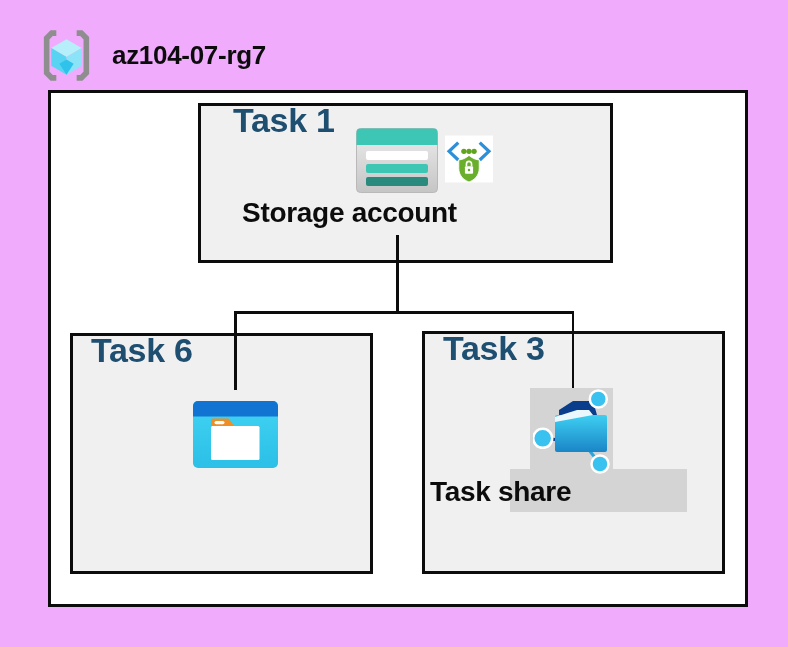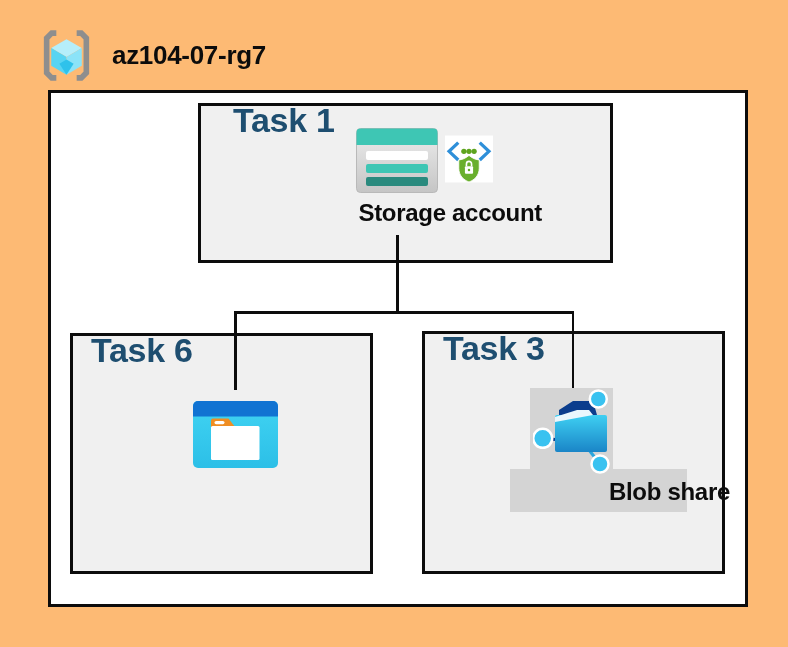--- a/index.html
+++ b/index.html
@@ -1,17 +1,17 @@
 <!DOCTYPE html>
 <html><head>
 <meta charset="utf-8">
 <style>
   html,body { margin:0; padding:0; background:#ffffff; }
   .canvas {
-    position:relative; width:788px; height:647px; background:#fdba74;
+    position:relative; width:788px; height:647px; background:#f0abfc;
     font-family:"Liberation Sans", sans-serif; overflow:hidden;
   }
   .abs { position:absolute; }
   .outer-box {
     position:absolute; left:48px; top:90px; width:700px; height:517px;
     background:#ffffff; border:3px solid #0c0c0c; box-sizing:border-box;
   }
   .task-box {
     position:absolute; background:#f0f0f0; border:3px solid #0c0c0c; box-sizing:border-box;
   }
@@ -24,21 +24,21 @@
   .l-left  { left:234px;   top:311px; width:2.5px; height:79px; }
   .l-right { left:571.5px; top:311px; width:2.5px; height:79px; }
   .task-label {
     position:absolute; font-size:34px; font-weight:bold; color:#1e4e70;
     letter-spacing:-0.3px; line-height:28px; white-space:nowrap;
   }
   .tl1 { left:233px; top:106px; }
   .tl2 { left:91px;  top:336px; }
   .tl3 { left:443px; top:334px; }
   .res-label {
-    position:absolute; width:300px; text-align:right; font-size:24px;
+    position:absolute; width:300px; text-align:left; font-size:28px;
     font-weight:bold; color:#0c0c0c; letter-spacing:-0.3px; line-height:30px;
     white-space:nowrap;
   }
   .rl-storage { left:242px; top:198px; }
   .rl-blob    { left:86px;  top:488px; }
   .rl-file    { left:430px; top:477px; }
   .gray-bg { position:absolute; background:#d4d4d4; }
   .g-icon { left:530px; top:388px; width:83px; height:81px; }
   .g-text { left:510px; top:469px; width:177px; height:43px; }
   .rg-title {
@@ -135,15 +135,15 @@
     <path d="M26 22 L40 13 L60 13 L64 27 L26 30 Z" fill="#0B3D8D"></path>
     <path d="M56 20 L65 11" stroke="#0B3D8D" stroke-width="4"></path>
     <path d="M10 50 L26 52" stroke="#0B3D8D" stroke-width="3"></path>
     <path d="M56 62 L67 76" stroke="#2AA6DD" stroke-width="3"></path>
     <rect x="22" y="27" width="52" height="37" rx="2" fill="url(#fsg)"></rect>
     <path d="M22 29 L44 22 L56 22 L60 27 L22 34 Z" fill="#EAF7FD"></path>
     <circle cx="65.3" cy="11" r="8.5" fill="#39C2F0" stroke="#ffffff" stroke-width="2.5"></circle>
     <circle cx="9.7" cy="50.3" r="9.5" fill="#39C2F0" stroke="#ffffff" stroke-width="2.5"></circle>
     <circle cx="67" cy="76" r="8.5" fill="#39C2F0" stroke="#ffffff" stroke-width="2.5"></circle>
   </svg>
-  <div class="res-label rl-file">Blob share</div>
+  <div class="res-label rl-file">Task share</div>
 
 </div>
 
 </body></html>

